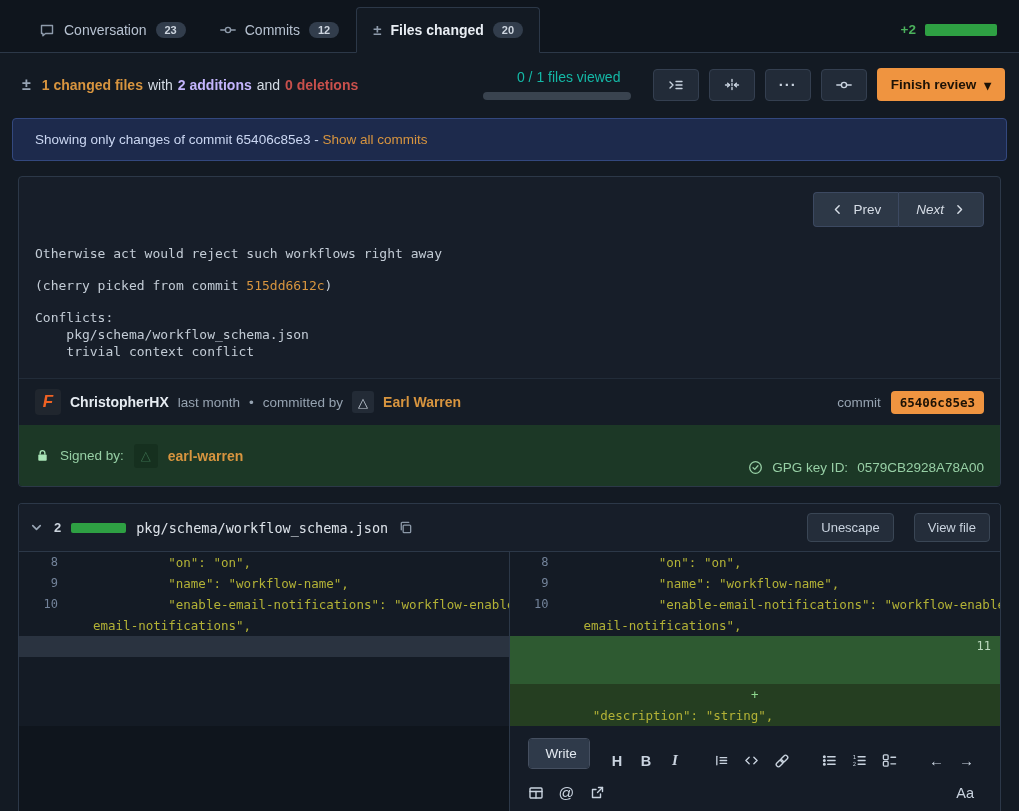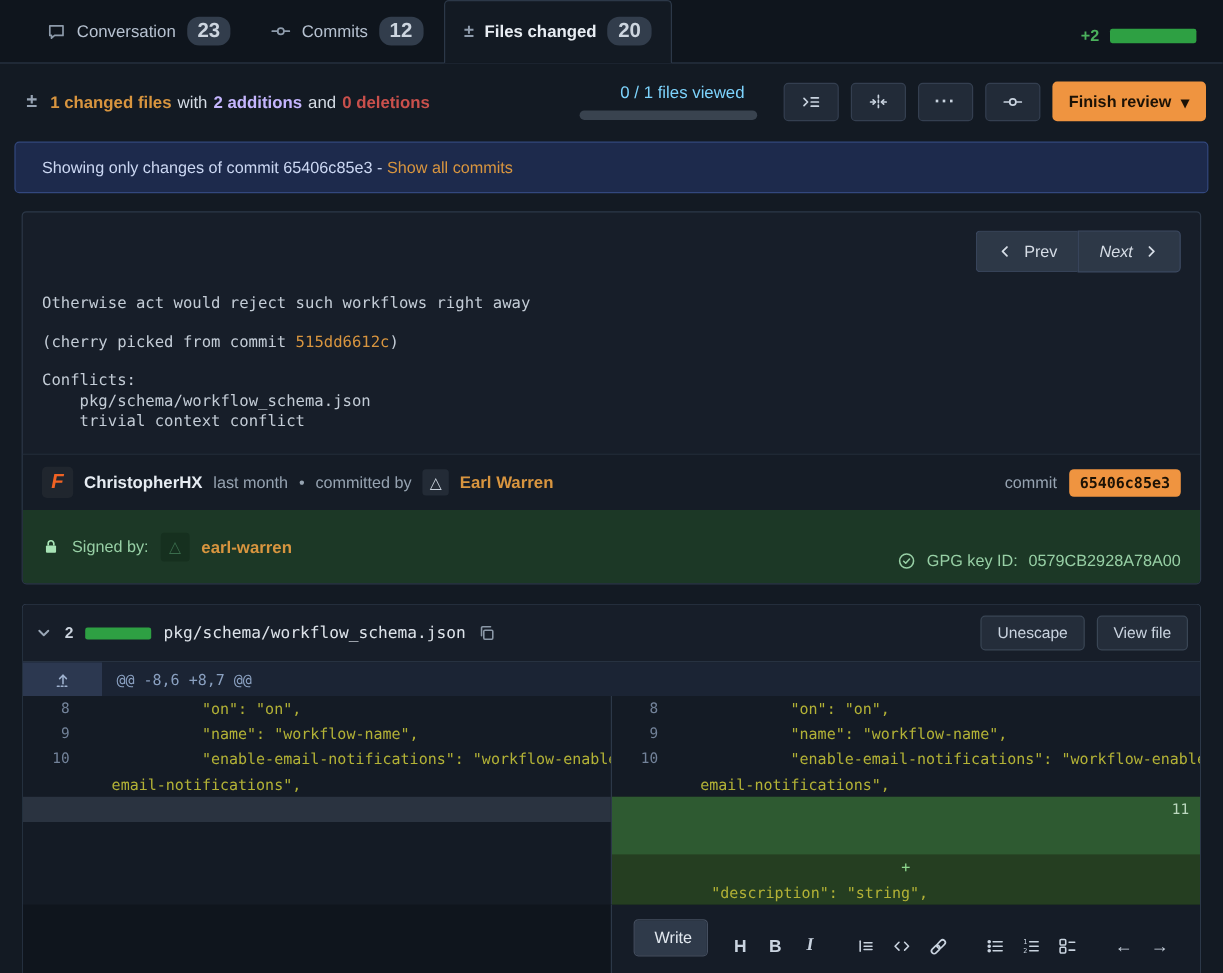--- a/index.html
+++ b/index.html
@@ -13,35 +13,35 @@
   svg { display:block; }
   .icon { stroke:currentColor; fill:none; stroke-width:1.4; stroke-linecap:round; stroke-linejoin:round; }
 
   
   .tabbar { background:#0f151d; border-bottom:1px solid #2c3848; height:53px; display:flex; align-items:flex-end; padding:0 22px; }
   .tabs { display:flex; align-items:flex-end; height:100%; }
   .tab { display:flex; align-items:center; gap:9px; padding:13px 16px 14px; color:#b7c2d1; font-size:14px;
          border:1px solid transparent; border-radius:4px 4px 0 0; margin-bottom:-1px; cursor:pointer; }
   .tab .tabicon { color:#8e9bab; }
   .tab.active { background:#131a23; border-color:#2c3848; border-bottom-color:#131a23; color:#e8edf3; font-weight:700; }
-  .badge { background:#323d4c; color:#cdd5df; font-size:17px; font-weight:600; padding:2px 9px; border-radius:10px; }
+  .badge { background:#323d4c; color:#cdd5df; font-size:11px; font-weight:600; padding:2px 9px; border-radius:10px; }
   .tab-stat { margin-left:auto; display:flex; align-items:center; gap:9px; margin-bottom:15px; }
   .tab-stat .plus { color:#4bb15c; font-weight:700; font-size:13.5px; }
   .tab-stat .bar { width:72px; height:12px; background:#2ea043; border-radius:2px; }
 
   
   .review-row { display:flex; align-items:center; padding:15px 14px 15px 22px; }
   .summary { display:flex; align-items:center; gap:5px; font-size:14px; color:#d6dde6; }
   .summary .pm { color:#97a4b4; font-weight:700; margin-right:6px; font-size:16px; }
   .sum-orange { color:#d8953f; font-weight:700; }
   .sum-green { color:#c4b5fd; font-weight:700; }
   .sum-red { color:#c9504c; font-weight:700; }
   .review-right { margin-left:auto; display:flex; align-items:center; gap:10px; }
   .viewed { display:flex; flex-direction:column; align-items:center; gap:7px; margin-right:12px; }
-  .viewed .vtext { font-size:14px; color:#7dd3fc;margin-left:24px; }
+  .viewed .vtext { font-size:14px; color:#14b8a6;margin-left:24px; }
   .viewed .vbar { width:148px; height:8px; background:#39434f; border-radius:4px; }
   .ibtn { width:46px; height:32px; background:#222b38; border:1px solid #343f50; border-radius:4px;
           display:flex; align-items:center; justify-content:center; color:#c9d3df; cursor:pointer; }
   .ibtn .dots { font-size:15px; font-weight:700; letter-spacing:1px; }
   .finish-btn { height:33px; background:#ef9440; color:#1c1206; border:none; border-radius:4px; font-weight:700;
                 font-size:13.5px; padding:0 14px; display:flex; align-items:center; gap:8px; cursor:pointer;
                 font-family:"Liberation Sans", sans-serif; }
 
   
   .banner { margin:2px 12px 15px; background:#1d2a4c; border:1px solid #33487e; border-radius:4px;
@@ -81,21 +81,21 @@
   .gpg { margin-left:auto; display:flex; align-items:center; gap:9px;margin-top:24px; }
 
   
   .diff-box { margin:0 18px; border:1px solid #2c3848; border-bottom:none; border-radius:4px 4px 0 0; overflow:hidden; }
   .file-head { display:flex; align-items:center; gap:10px; padding:9px 10px; background:#171e29; border-bottom:1px solid #2c3848; }
   .file-head .chev { color:#9aa7b6; cursor:pointer; }
   .file-count { font-weight:700; font-size:13px; color:#ccd4de; }
   .file-bar { width:55px; height:10px; background:#2ea043; border-radius:2px; }
   .file-path { font-family:"DejaVu Sans Mono", monospace; font-size:13.5px; color:#dde3ea; }
   .file-copy { color:#8b98a7; cursor:pointer; }
-  .file-actions { margin-left:auto; display:flex; gap:10px; }
+  .file-actions { margin-left:auto; display:flex; gap:20px; }
   .fbtn { background:#242d3a; border:1px solid #3a4655; color:#c9d3df; border-radius:4px; font-size:13px; padding:6px 13px;
           cursor:pointer; font-family:"Liberation Sans", sans-serif; }
   .hunk-row { display:flex; align-items:stretch; height:28px; background:#1b2434; }
   .hunk-gut { width:66px; background:#2c3850; display:flex; align-items:center; justify-content:center; color:#9fb2cf; cursor:pointer; }
   .hunk-text { display:flex; align-items:center; padding:0 12px; font-family:"DejaVu Sans Mono", monospace; font-size:12.5px; color:#8aa0c0; }
   .diff-split { display:flex; background:#141b25; }
   .side { width:50%; }
   .side.left { border-right:1px solid #2c3848; }
   .crow { display:flex; }
   .ln { flex:0 0 48px; text-align:right; padding:0 9px 0 0; color:#73839a; font-family:"DejaVu Sans Mono", monospace;
@@ -304,32 +304,20 @@
           <rect x="5.5" y="5.5" width="8" height="8" rx="1"></rect>
           <path d="M3.5 10.5 v-7 a1 1 0 0 1 1 -1 h7"></path>
         </svg>
     </span>
     <div class="file-actions">
       <button class="fbtn">Unescape</button>
       <button class="fbtn">View file</button>
     </div>
   </div>
 
-  <div class="hunk-row">
-    <div class="hunk-gut">
-      <span>
-        <svg class="icon" width="15" height="15" viewBox="0 0 16 16">
-            <line x1="8" y1="11.5" x2="8" y2="4"></line>
-            <polyline points="5,7 8,4 11,7"></polyline>
-            <line x1="3" y1="13.8" x2="13" y2="13.8" stroke-dasharray="1.6 1.8"></line>
-          </svg>
-      </span>
-    </div>
-    <div class="hunk-text">@@ -8,6 +8,7 @@</div>
-  </div>
 
   <div class="diff-split">
 
     <div class="side left">
       <div class="crow">
         <span class="ln">8</span>
         <span class="sign"></span>
         <span class="code">
             <div>          "on": "on",</div>
           </span>

